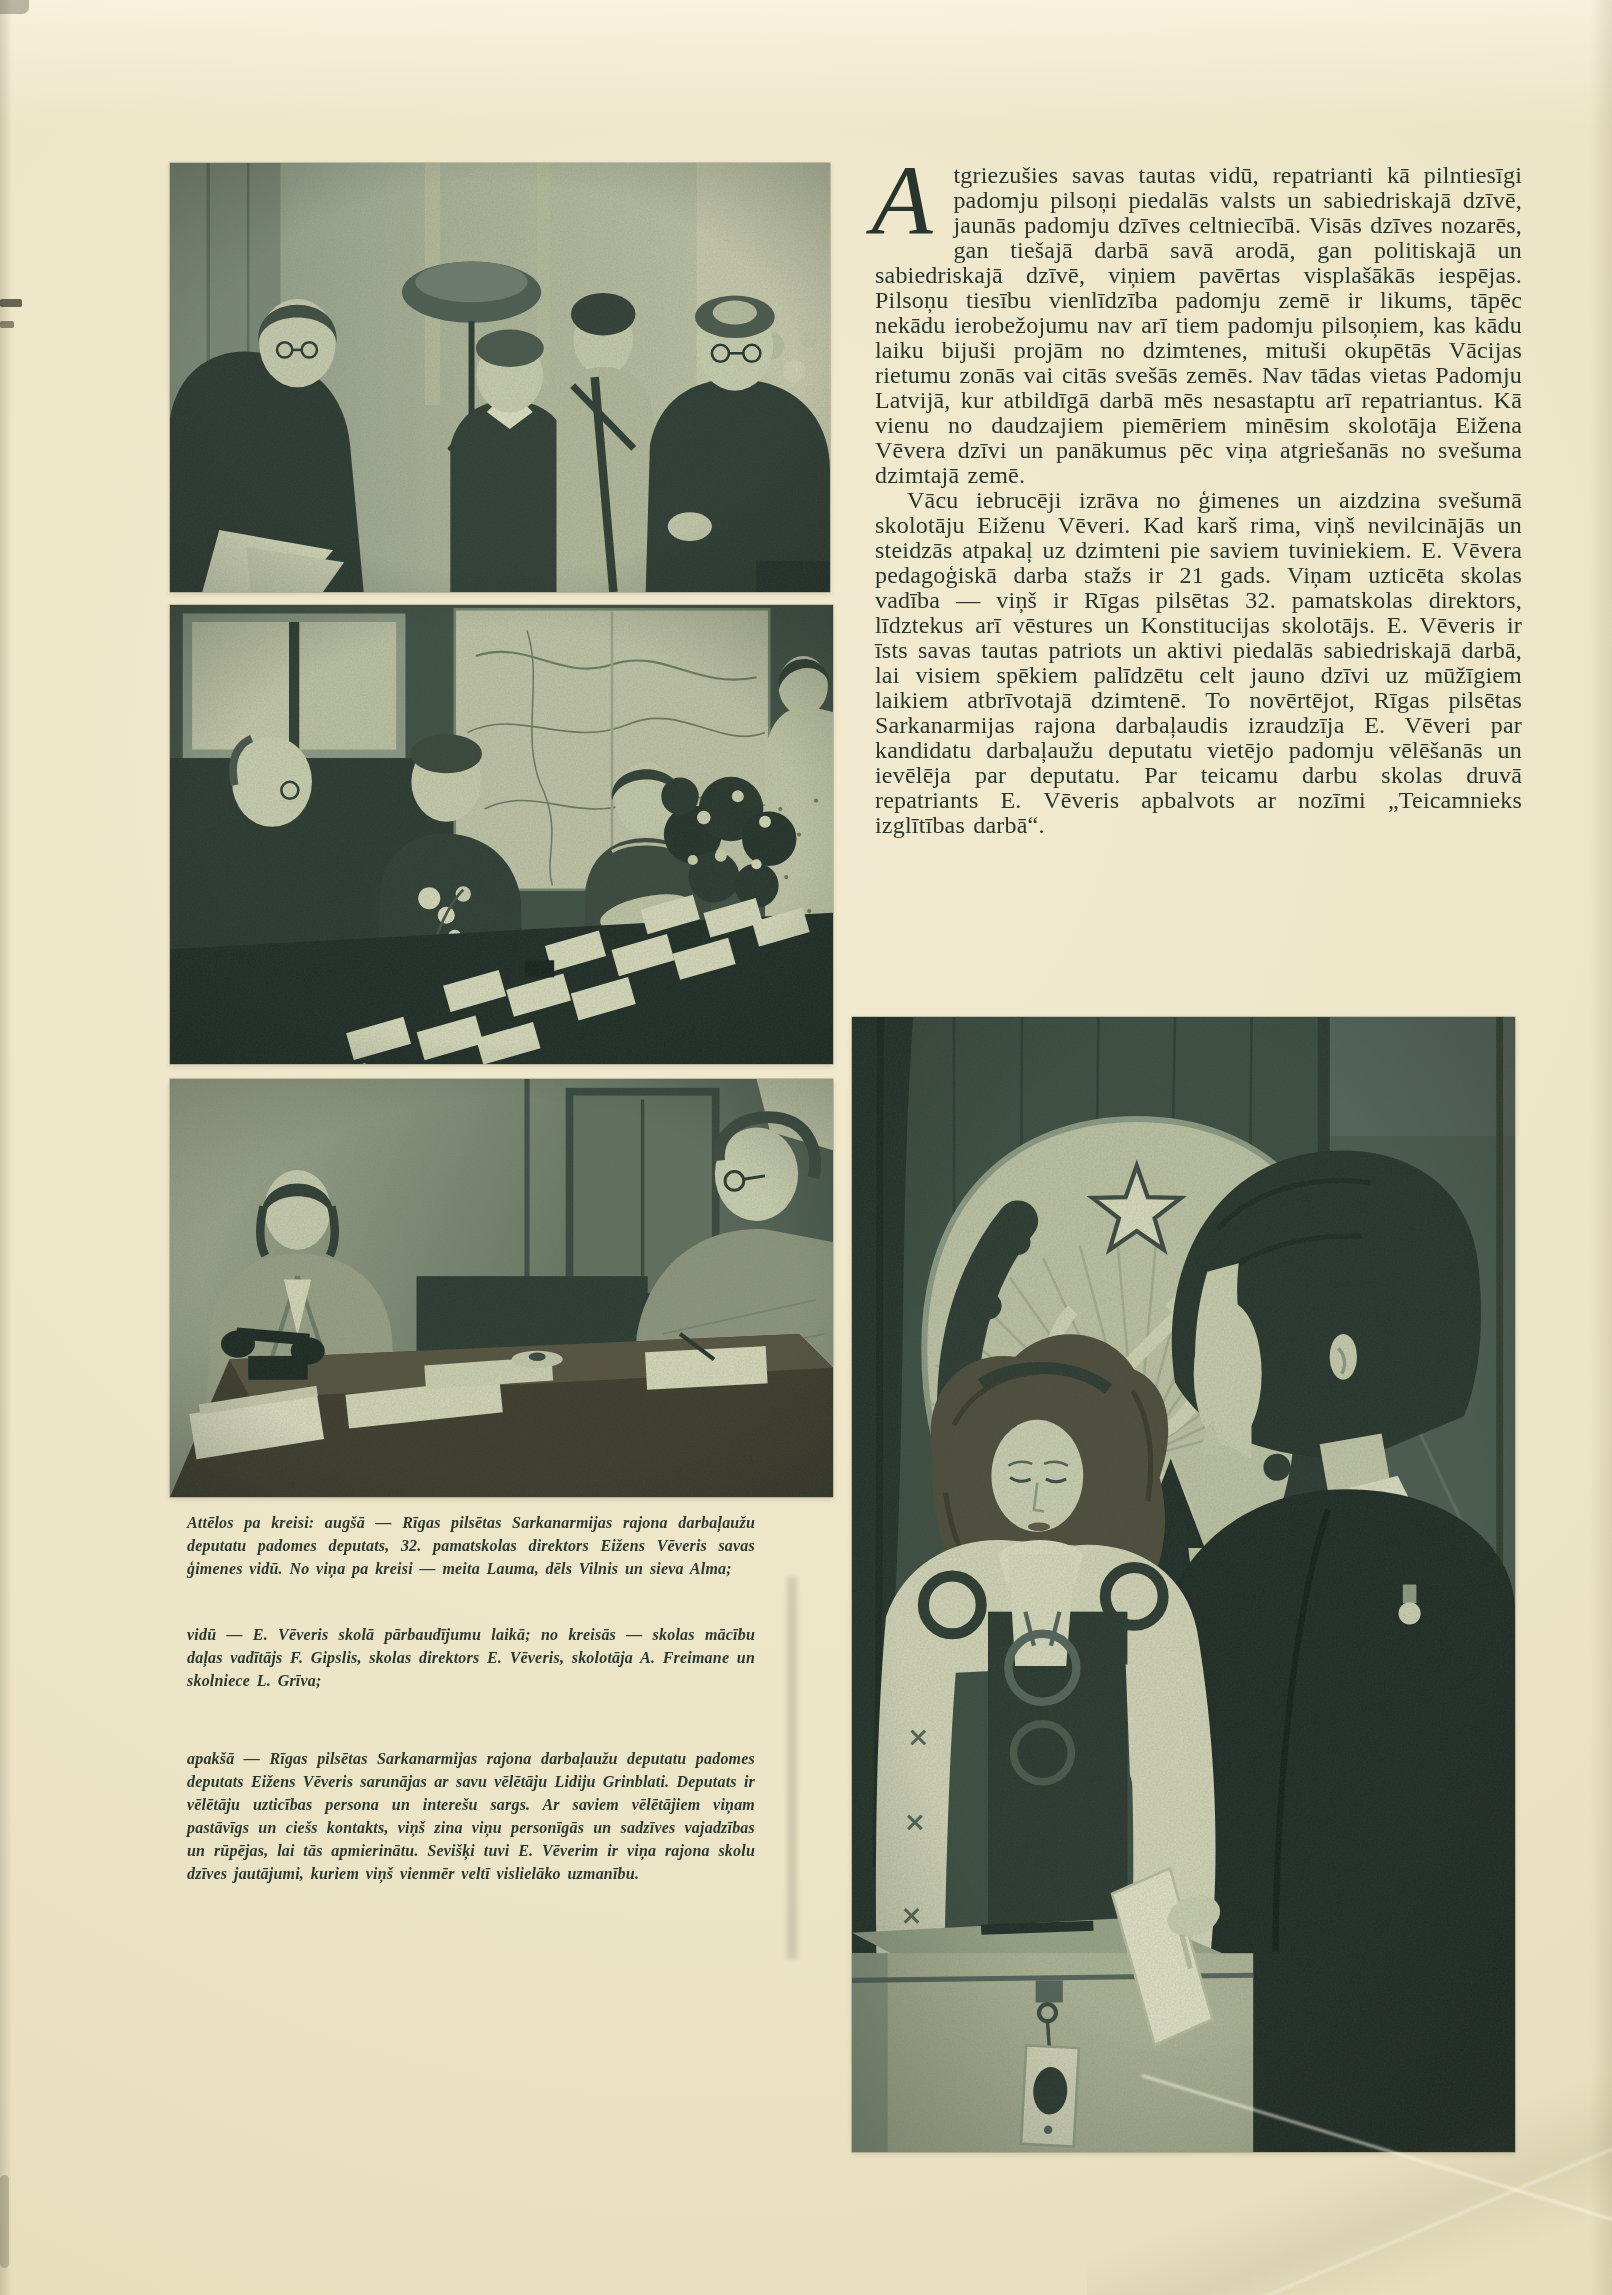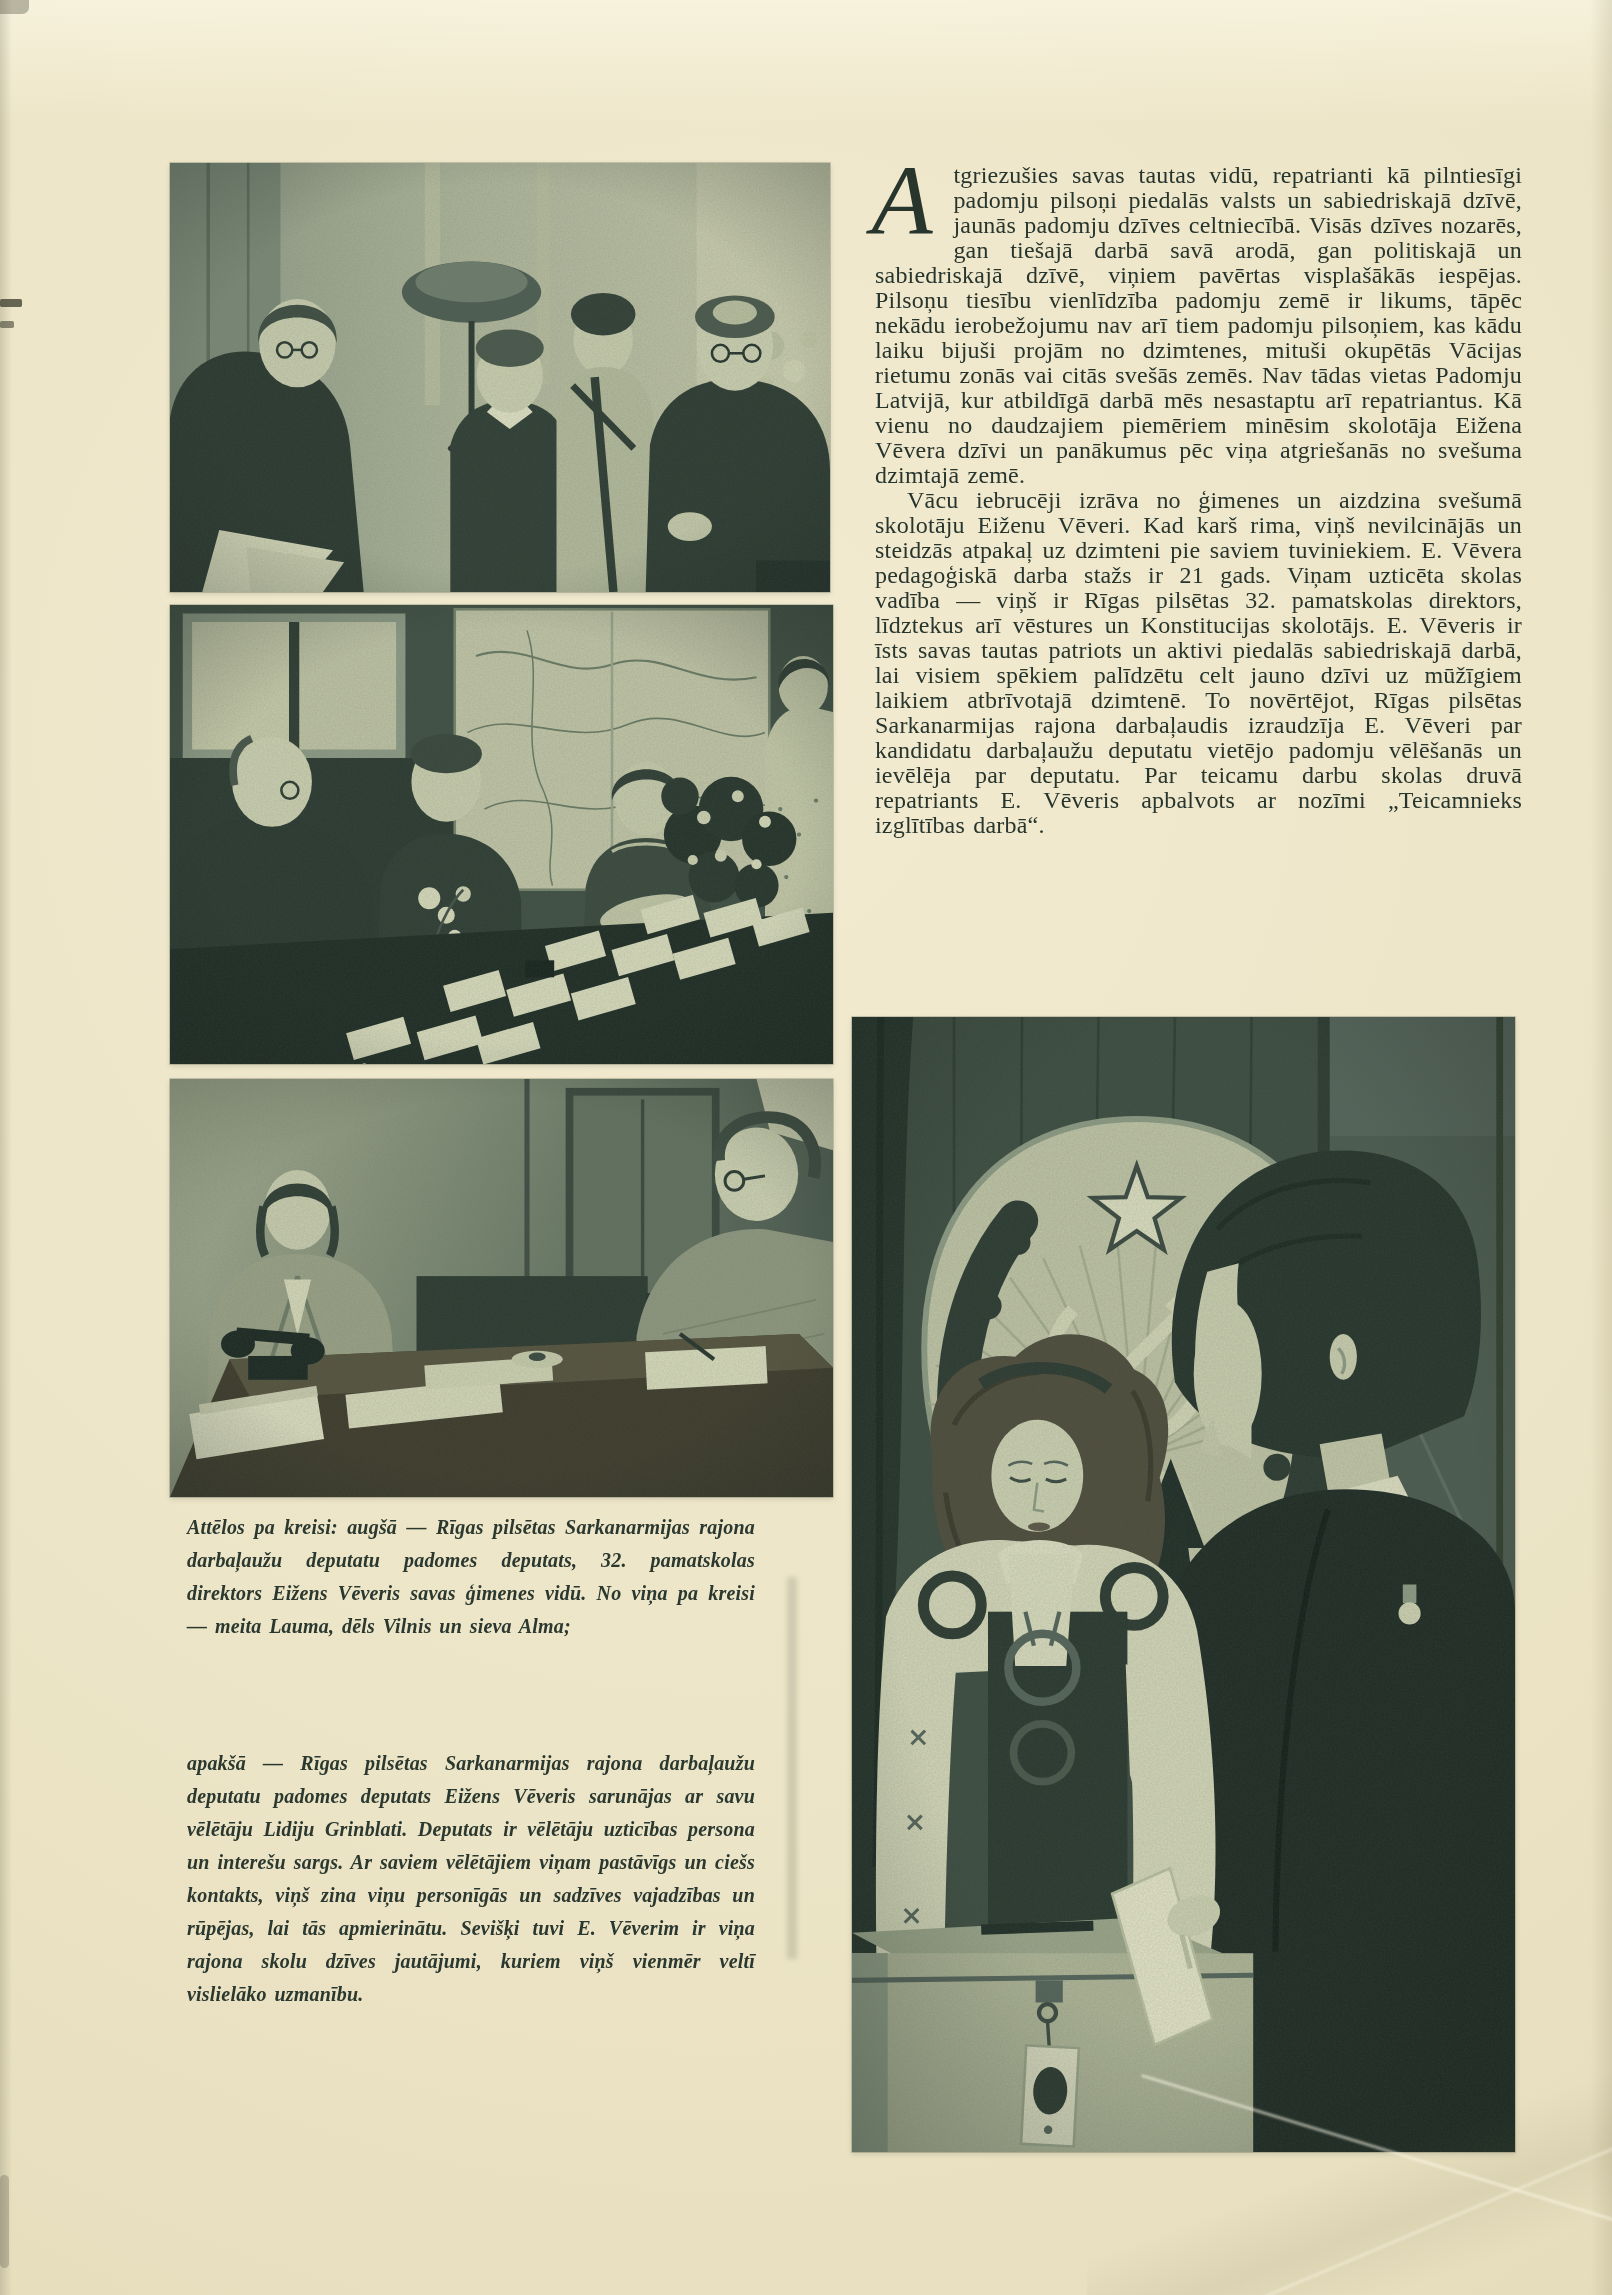--- a/index.html
+++ b/index.html
@@ -11,21 +11,21 @@
     background:linear-gradient(180deg, rgba(255,252,236,.55), rgba(255,252,236,0));pointer-events:none;}
   .photo{position:absolute;box-shadow:0 0 0 0.8px rgba(44,56,46,.25), 0 1.7px 5.1px rgba(60,60,40,.18);}
   .photo svg{display:block;width:100%;height:100%;}
   .article{position:absolute;left:875px;top:163px;width:647px;color:#27352d;
     font-size:24px;line-height:25px;text-align:justify;letter-spacing:0.2px;word-spacing:2.1px;}
   .article p{margin:0;}
   .dropcap{float:left;width:75px;height:75px;margin:1.7px 6.8px 0 -3.4px;
     font-style:italic;font-size:100px;line-height:71px;font-family:"Liberation Serif",serif;}
   .p2{text-indent:32px;}
   .cap{position:absolute;left:187px;width:568px;color:#2a382f;
-    font-weight:bold;font-style:italic;font-size:20px;line-height:33px;
+    font-weight:bold;font-style:italic;font-size:16px;line-height:23px;
     text-align:justify;letter-spacing:0.2px;word-spacing:2.5px;margin:0;}
   #cap1{top:1511px}
   #cap2{top:1623px}
   #cap3{top:1747px}
   #cap4{top:2030px;text-indent:12px}
   
   .edge-shadow-left{position:absolute;left:0;top:0;width:12px;height:2295px;
     background:linear-gradient(90deg, rgba(80,80,58,.20), rgba(80,80,58,0));}
   .edge-shadow-right{position:absolute;right:0;top:0;width:22px;height:2295px;
     background:linear-gradient(270deg, rgba(120,110,78,.16), rgba(120,110,78,0));}
@@ -287,20 +287,21 @@
         <ellipse cx="432" cy="330" rx="30" ry="10" fill="#c7cbac"></ellipse>
         <ellipse cx="432" cy="327" rx="10" ry="5" fill="#3b4940"></ellipse>
       </g>
       <path d="M640,330 L600,300" stroke="#27352d" stroke-width="5"></path>
       <rect width="780" height="492" fill="url(#v3)"></rect>
       <rect width="780" height="492" filter="url(#g3)" opacity=".5"></rect>
     </svg>
   </div>
 
   <p class="cap" id="cap1">Attēlos pa kreisi: augšā — Rīgas pilsētas Sarkanarmijas rajona darbaļaužu deputatu padomes deputats, 32. pamatskolas direktors Eižens Vēveris savas ģimenes vidū. No viņa pa kreisi — meita Lauma, dēls Vilnis un sieva Alma;</p>
+  <p class="cap" id="cap2">vidū — E. Vēveris skolā pārbaudījumu laikā; no kreisās — skolas mācību daļas vadītājs F. Gipslis, skolas direktors E. Vēveris, skolotāja A. Freimane un skolniece L. Grīva;</p>
   <p class="cap" id="cap3">apakšā — Rīgas pilsētas Sarkanarmijas rajona darbaļaužu deputatu padomes deputats Eižens Vēveris sarunājas ar savu vēlētāju Lidiju Grinblati. Deputats ir vēlētāju uzticības persona un interešu sargs. Ar saviem vēlētājiem viņam pastāvīgs un ciešs kontakts, viņš zina viņu personīgās un sadzīves vajadzības un rūpējas, lai tās apmierinātu. Sevišķi tuvi E. Vēverim ir viņa rajona skolu dzīves jautājumi, kuriem viņš vienmēr veltī vislielāko uzmanību.</p>
 
   <div class="photo" style="left:852px;top:1017px;width:663px;height:1135px;" aria-label="Woman in Latvian folk costume dropping a ballot into a sealed ballot box next to a man in a suit, beneath the Latvian SSR coat of arms">
     <svg viewBox="0 0 780 1336" preserveAspectRatio="none">
       <defs>
         <radialGradient id="v4" cx=".5" cy=".45" r=".8">
           <stop offset=".55" stop-color="rgba(18,28,22,0)"></stop>
             <stop offset="1" stop-color="rgba(18,28,22,.35)"></stop>
         </radialGradient>
         <filter id="g4">

